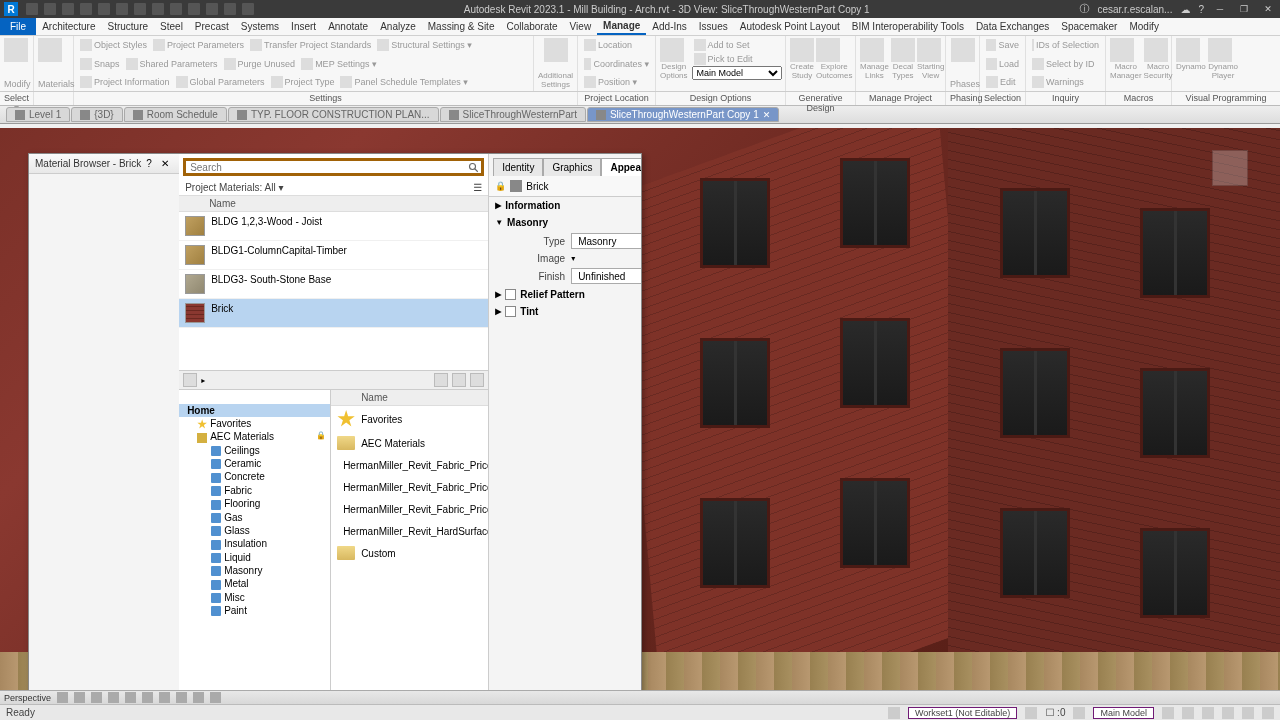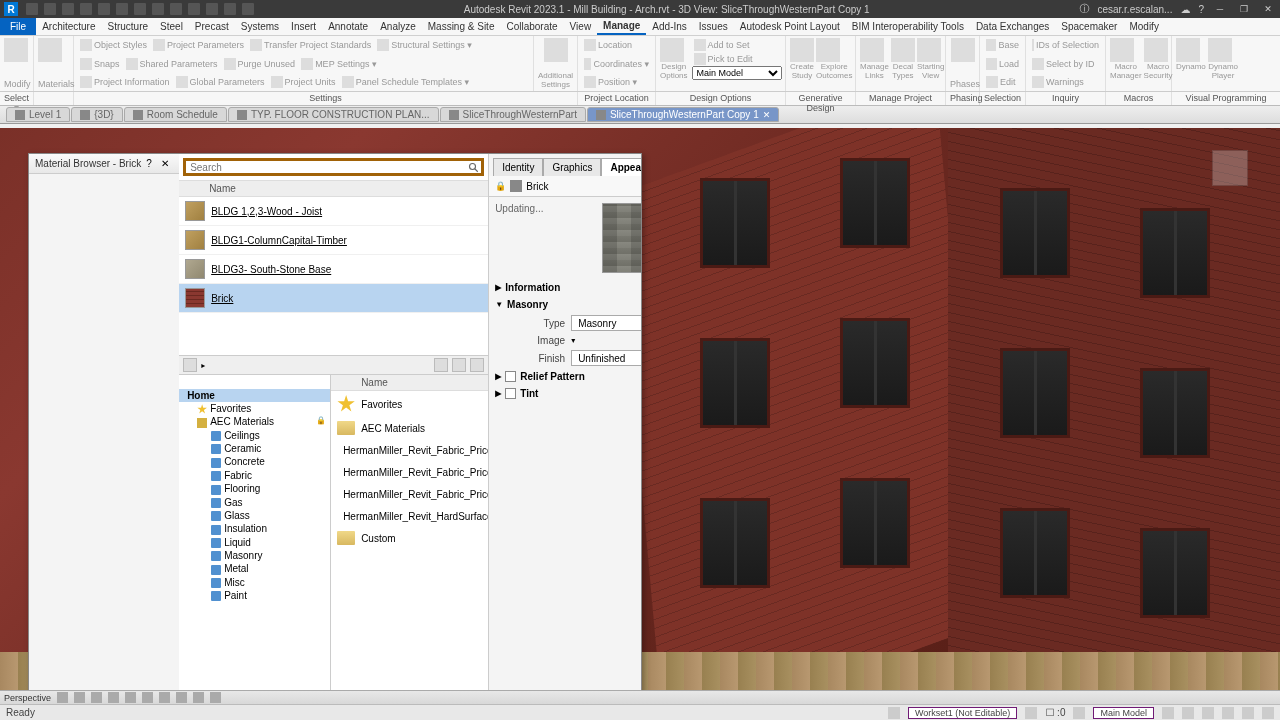--- a/index.html
+++ b/index.html
@@ -62,21 +62,21 @@
 .search-row { padding: 4px; }
 .search-box { width: 100%; height: 18px; border: 3px solid #a16207; padding: 0 18px 0 4px; font-size: 10px; background: #fff; position: relative; }
 .search-wrap { position: relative; }
 .search-wrap .mag { position: absolute; right: 4px; top: 4px; width: 12px; height: 12px; }
 
 .filter-row { padding: 2px 6px; display: flex; align-items: center; justify-content: space-between; color: #444; }
 .filter-row .flt-icons { display: flex; gap: 4px; }
 
 .mat-list-header { background: #eee; padding: 2px 30px; border-top: 1px solid #ddd; border-bottom: 1px solid #ddd; font-size: 10px; color: #555; }
 .mat-list { flex: 0 0 158px; overflow-y: auto; background: #fff; }
-.mat-item { display: flex; align-items: center; gap: 6px; padding: 4px 6px; border-bottom: 1px solid #f0f0f0; cursor: pointer; text-decoration: underline; }
+.mat-item { display: flex; align-items: flex-start; gap: 6px; padding: 4px 6px; border-bottom: 1px solid #f0f0f0; cursor: pointer; }
 .mat-item.selected { background: #b8d4f0; }
 .mat-item .swatch { width: 20px; height: 20px; background: linear-gradient(135deg, #c0a060, #a08040); border: 1px solid #999; }
 .mat-item .swatch.brick { background: repeating-linear-gradient(0deg, #8a3830 0, #8a3830 3px, #6a2820 3px, #6a2820 4px); }
 .mat-item .swatch.stone { background: linear-gradient(135deg, #b0a890, #908870); }
 
 .lib-toolbar { display: flex; align-items: center; padding: 2px 4px; background: #efefef; border-top: 1px solid #ccc; border-bottom: 1px solid #ccc; gap: 4px; }
 .lib-toolbar .tb-icon { width: 14px; height: 14px; background: #ddd; border: 1px solid #bbb; }
 .lib-toolbar .spacer { flex: 1; }
 
 .lib-panes { flex: 1; display: flex; overflow: hidden; border-bottom: 1px solid #ccc; }
@@ -252,21 +252,21 @@
       <div class="rg-item">
           <div class="rg-icon"></div>
           <span class="rg-label">Project Information</span>
         </div>
       <div class="rg-item">
           <div class="rg-icon"></div>
           <span class="rg-label">Global Parameters</span>
         </div>
       <div class="rg-item">
           <div class="rg-icon"></div>
-          <span class="rg-label">Project Units</span>
+          <span class="rg-label">Project Type</span>
         </div>
       <div class="rg-item">
           <div class="rg-icon"></div>
           <span class="rg-label">Panel Schedule Templates ▾</span>
         </div>
     </div>
   </div>
   <div class="ribbon-group" style="width:44px;text-align:center">
     <div class="rg-big-icon" style="margin:0 auto"></div>
     <div class="rg-label" style="white-space:pre-line;font-size:8px">Additional
@@ -335,21 +335,21 @@
 View</div>
       </div>
   </div>
   <div class="ribbon-group" style="width:34px;text-align:center">
     <div class="rg-big-icon" style="margin:0 auto"></div>
     <div class="rg-label">Phases</div>
   </div>
   <div class="ribbon-group" style="width:46px">
     <div class="rg-item">
         <div class="rg-icon"></div>
-        <span class="rg-label">Base</span>
+        <span class="rg-label">Save</span>
       </div>
     <div class="rg-item">
         <div class="rg-icon"></div>
         <span class="rg-label">Load</span>
       </div>
     <div class="rg-item">
         <div class="rg-icon"></div>
         <span class="rg-label">Edit</span>
       </div>
   </div>
@@ -468,20 +468,26 @@
   <div class="dlg-body">
 
     <div class="left-pane">
       <div class="search-row">
         <div class="search-wrap">
           <input class="search-box" placeholder="Search" style="">
           <svg class="mag" viewBox="0 0 16 16">
               <circle cx="6" cy="6" r="4" fill="none" stroke="#666" stroke-width="1.5"></circle>
               <line x1="9" y1="9" x2="13" y2="13" stroke="#666" stroke-width="1.5"></line>
             </svg>
+        </div>
+      </div>
+      <div class="filter-row">
+        <span>Project Materials: All ▾</span>
+        <div class="flt-icons">
+          <span>☰</span>
         </div>
       </div>
       <div class="mat-list-header">Name</div>
       <div class="mat-list">
         <div class="mat-item">
             <div class="swatch"></div>
             <span>BLDG 1,2,3-Wood - Joist</span>
           </div>
         <div class="mat-item">
             <div class="swatch"></div>
@@ -575,25 +581,20 @@
         <div class="prop-tab add">+</div>
       </div>
       <div class="asset-header">
         <span style="font-size:9px">🔒</span>
         <div class="ah-icon"></div>
         <span>Brick</span>
         <div class="ah-spacer"></div>
         <div class="ah-icon"></div>
         <div class="ah-icon"></div>
       </div>
-      <div class="preview-area">
-        <span class="updating">Updating...</span>
-        <div class="preview-img"></div>
-        <div class="preview-ctl"></div>
-      </div>
       <div class="prop-scroll">
         <div class="prop-section-hdr">
             <span class="caret">▶</span>
             <span>Information</span>
           </div>
         <div class="prop-section-hdr">
             <span class="caret">▼</span>
             <span>Masonry</span>
           </div>
         <div class="prop-row">

